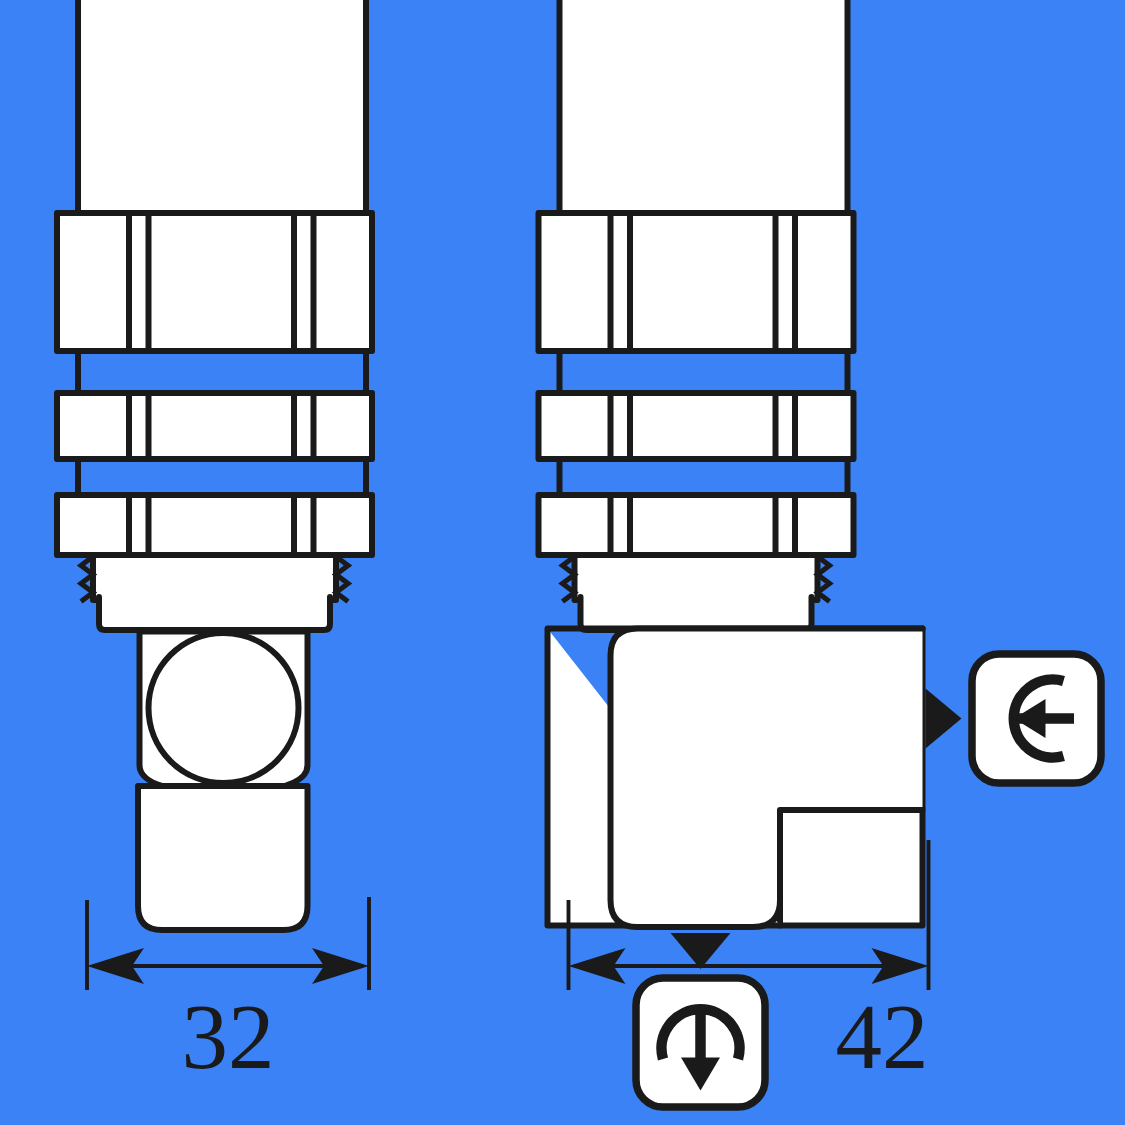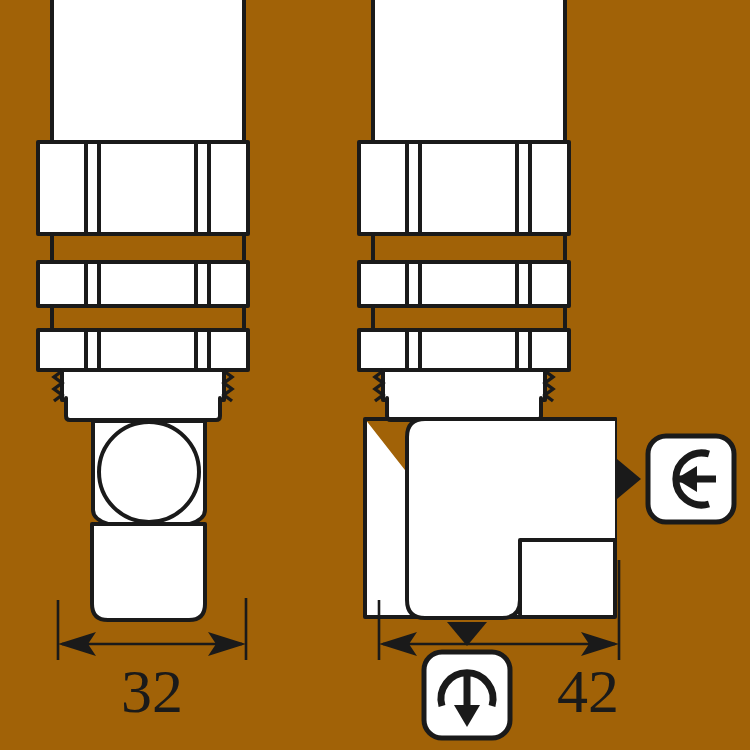--- a/index.html
+++ b/index.html
@@ -10,21 +10,21 @@
   body {
     width: 750px;
     height: 750px;
     overflow: hidden;
     font-family: "Liberation Serif", serif;
   }
   #drawing-root {
     position: relative;
     width: 750px;
     height: 750px;
-    background: #a16207;
+    background: #3b82f6;
   }
   svg#technical-drawing {
     display: block;
     width: 750px;
     height: 750px;
   }
   .outline {
     fill: #ffffff;
     stroke: #1a1a1a;
     stroke-width: 4;

